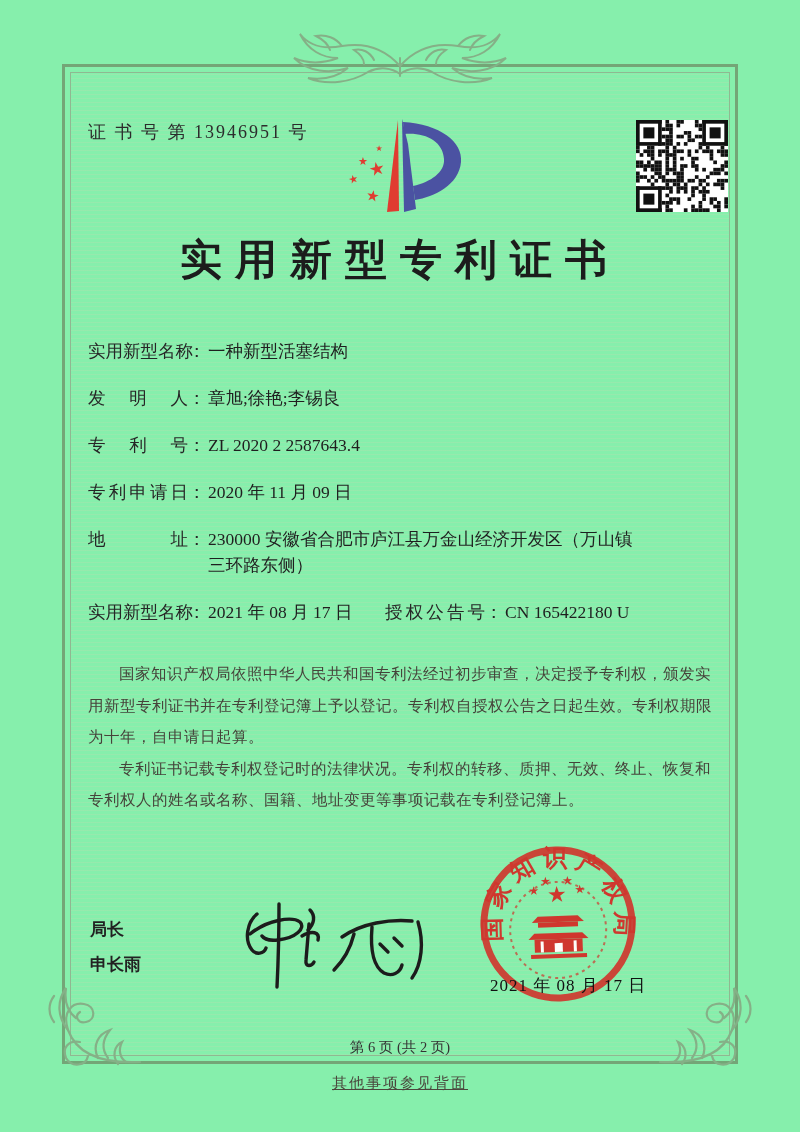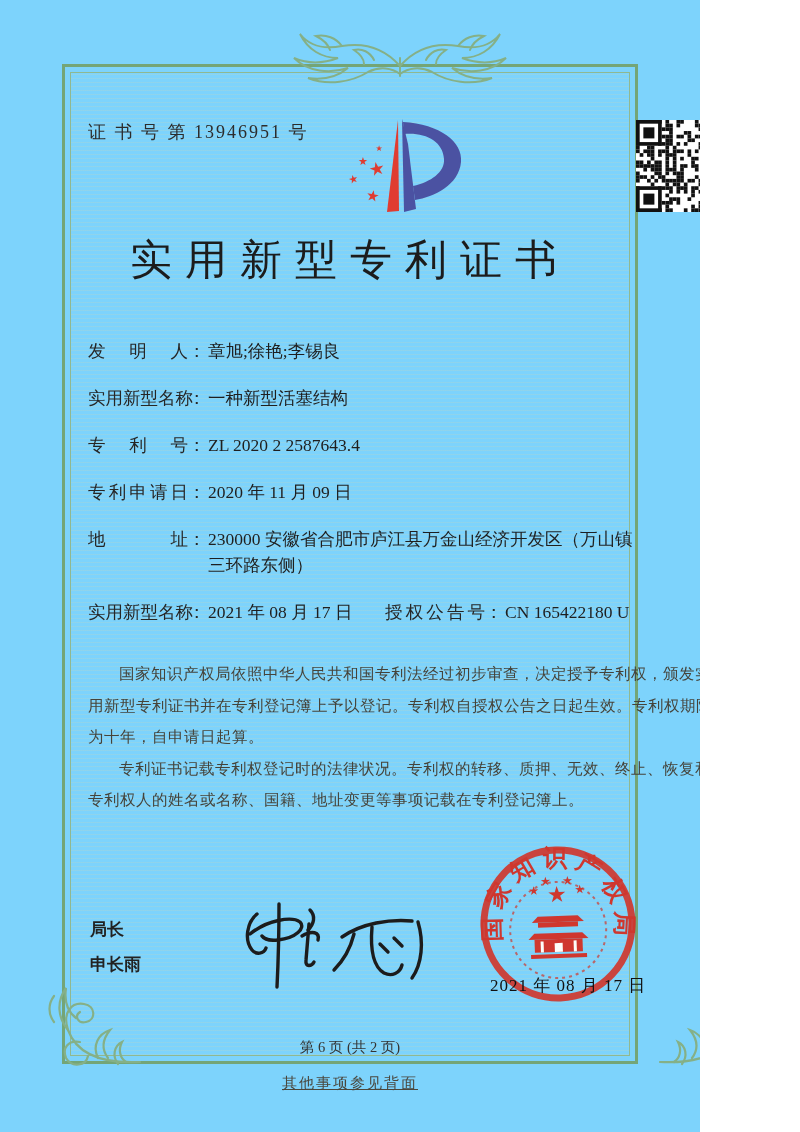--- a/index.html
+++ b/index.html
@@ -1,33 +1,33 @@
 <!DOCTYPE html>
 <html><head>
 <meta charset="utf-8">
 <style>
   html,body{margin:0;padding:0;background:#ffffff;}
   .page{
-    position:relative;width:700px;height:1132px;background:#7dd3fc;
+    position:relative;width:800px;height:1132px;background:#86efac;
     font-family:"Liberation Serif","DejaVu Serif",serif;color:#222;overflow:hidden;
   }
   
   .frame-outer{position:absolute;left:62px;top:64px;right:62px;bottom:68px;
     border:3px solid #74a577;z-index:1;}
   .frame-inner{position:absolute;left:70px;top:72px;right:70px;bottom:76px;
     border:1px solid #8fb891;z-index:1;
     background:repeating-linear-gradient(0deg, rgba(208,212,176,.22) 0 1px, rgba(255,255,255,0) 1px 4px);}
   .orn{position:absolute;z-index:2;}
   
   .content{position:absolute;inset:0;z-index:3;}
   .cert-no{position:absolute;left:88px;top:120px;font-size:18px;letter-spacing:2px;color:#2c2c2c;}
   .logo{position:absolute;left:330px;top:104px;width:150px;height:126px;}
   .qr{position:absolute;left:636px;top:120px;width:92px;height:92px;}
   .title{position:absolute;left:0;right:0;top:232px;text-align:center;
-    font-size:42px;font-weight:400;letter-spacing:13px;color:#1c1c1c;}
+    font-size:42px;font-weight:700;letter-spacing:13px;color:#1c1c1c;}
   .fields{position:absolute;left:88px;top:338px;width:630px;font-size:17.5px;line-height:26px;}
   .frow{margin-bottom:21px;white-space:nowrap;}
   .flabel{display:inline-block;width:100px;text-align:justify;text-align-last:justify;vertical-align:top;color:#262626;}
   .fcolon{display:inline-block;width:20px;vertical-align:top;color:#262626;}
   .fvalue{display:inline-block;vertical-align:top;color:#1f1f1f;white-space:normal;}
   .fvalue.wrap{width:430px;}
   .grant-row{display:flex;}
   .grant-left{width:297px;white-space:nowrap;}
   .paras{position:absolute;left:88px;top:658px;width:628px;font-size:15.5px;
     line-height:31.5px;color:#45433a;letter-spacing:.5px;}
@@ -331,24 +331,24 @@
           <rect x="66.24" y="88.32" width="3.68" height="3.68" fill="#111"></rect>
           <rect x="69.92" y="88.32" width="3.68" height="3.68" fill="#111"></rect>
           <rect x="80.96" y="88.32" width="3.68" height="3.68" fill="#111"></rect>
         </svg>
       </div>
 
     <div class="title">实用新型专利证书</div>
 
     <div class="fields">
       <div class="frow">
+        <span class="flabel">实用新型名称</span><span class="fcolon">：</span><span class="fvalue">一种新型活塞结构</span>
+      </div>
+      <div class="frow">
         <span class="flabel">发明人</span><span class="fcolon">：</span><span class="fvalue">章旭;徐艳;李锡良</span>
-      </div>
-      <div class="frow">
-        <span class="flabel">实用新型名称</span><span class="fcolon">：</span><span class="fvalue">一种新型活塞结构</span>
       </div>
       <div class="frow">
         <span class="flabel">专利号</span><span class="fcolon">：</span><span class="fvalue">ZL 2020 2 2587643.4</span>
       </div>
       <div class="frow">
         <span class="flabel">专利申请日</span><span class="fcolon">：</span><span class="fvalue">2020 年 11 月 09 日</span>
       </div>
       <div class="frow">
         <span class="flabel">地址</span><span class="fcolon">：</span><span class="fvalue wrap">230000 安徽省合肥市庐江县万金山经济开发区（万山镇三环路东侧）</span>
       </div>

